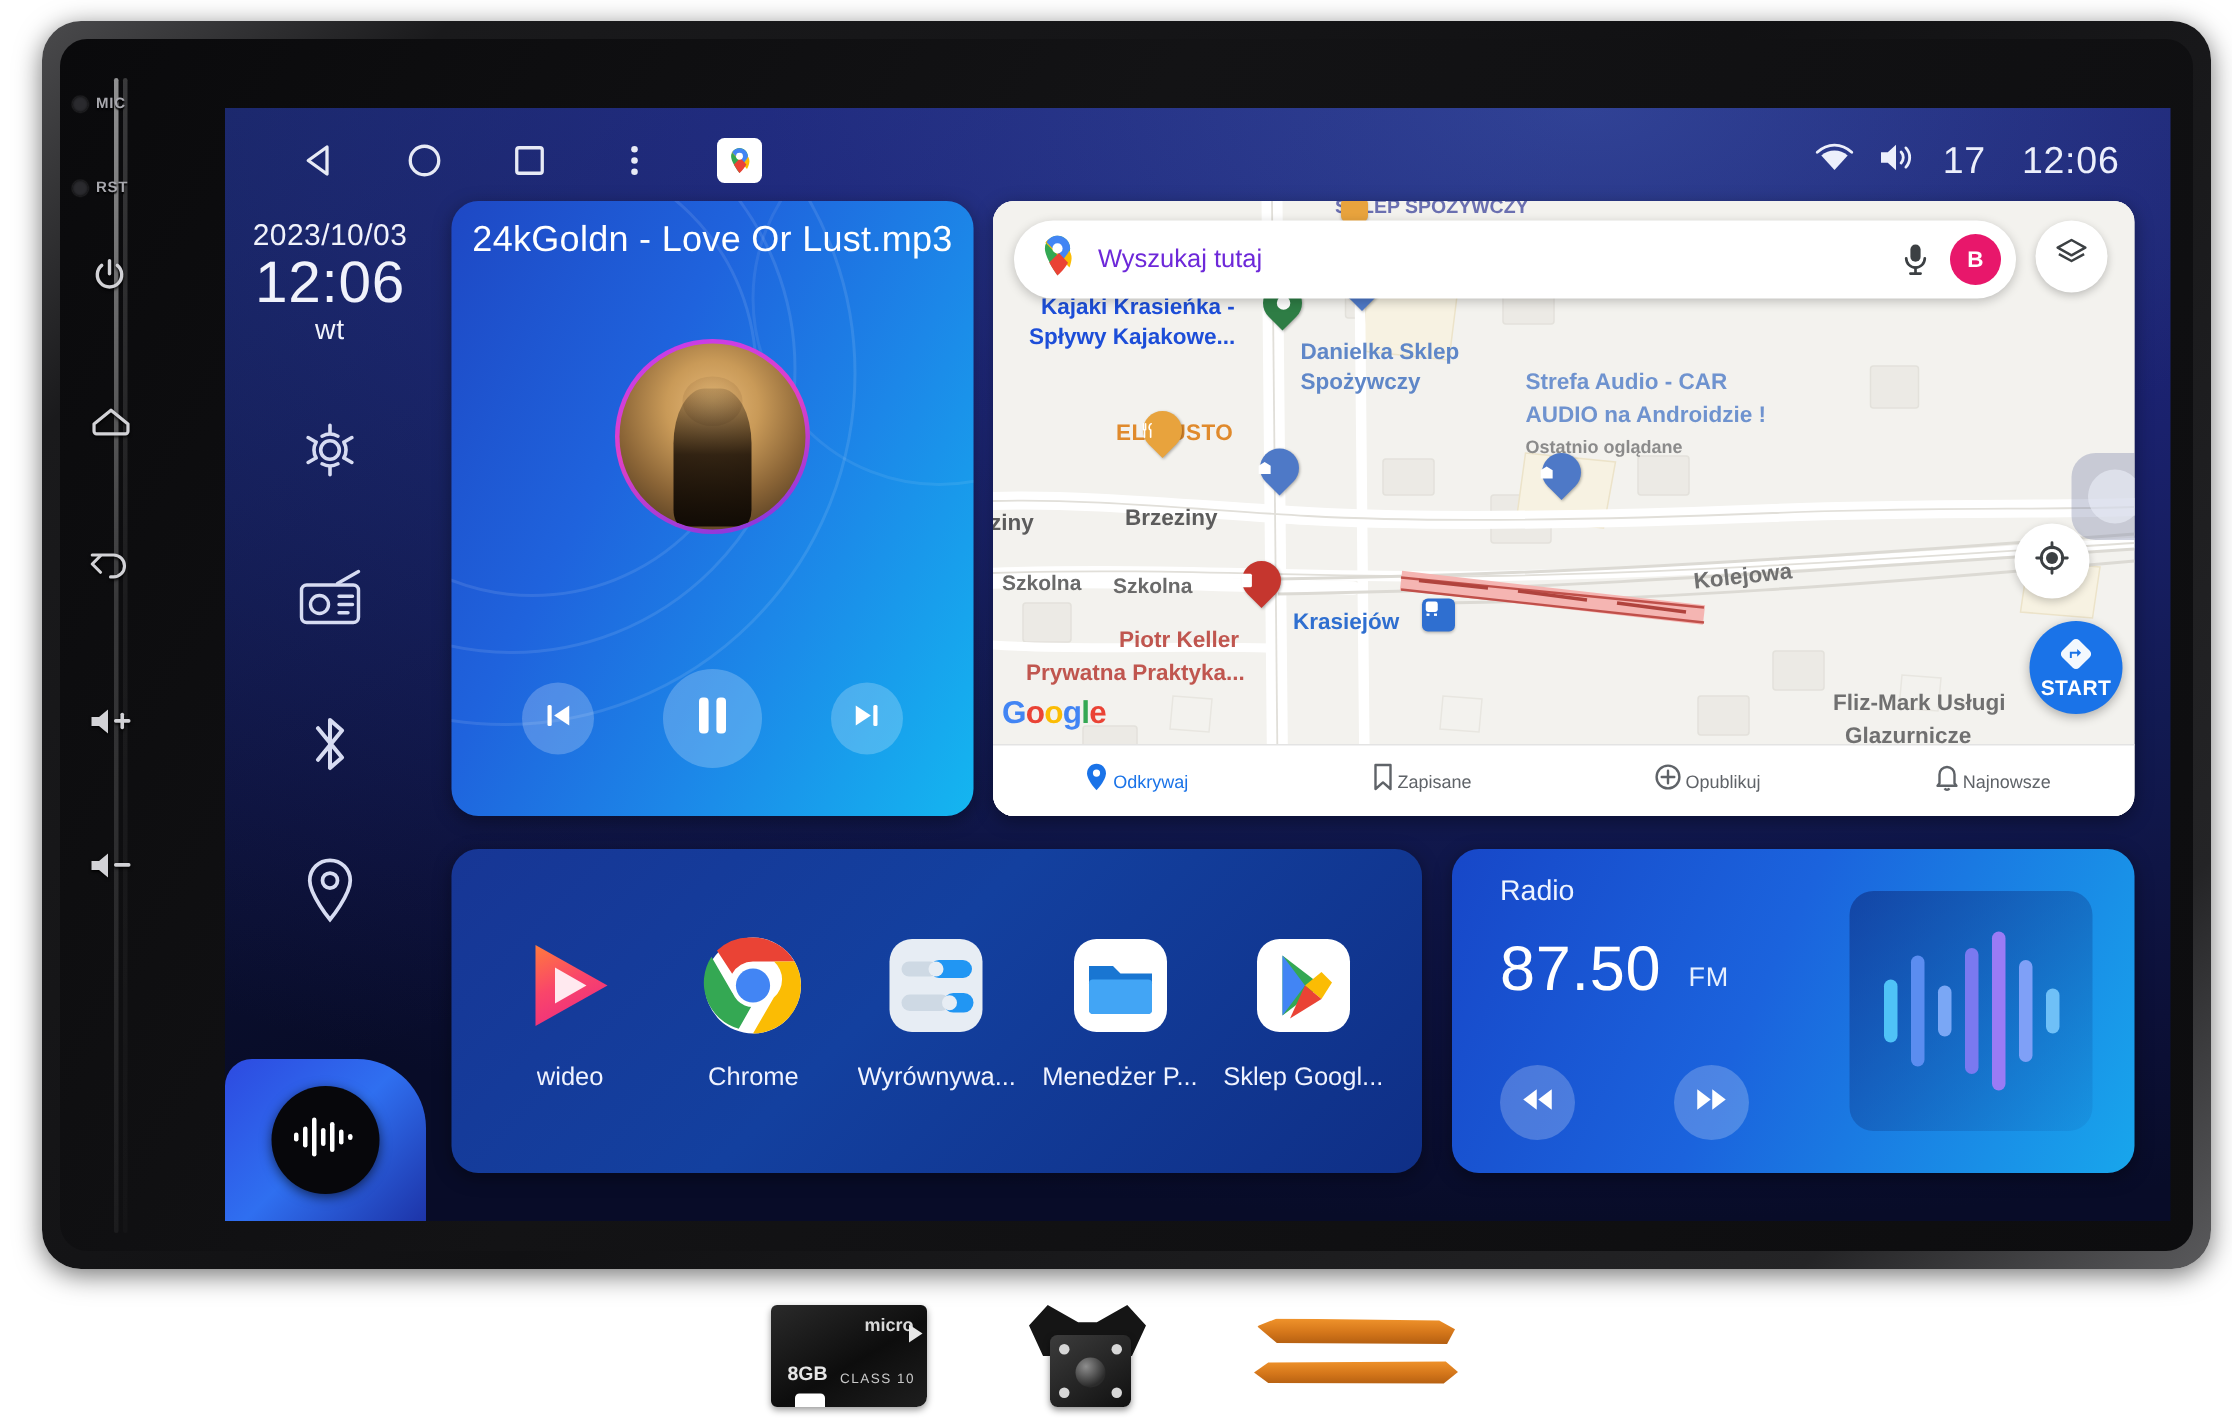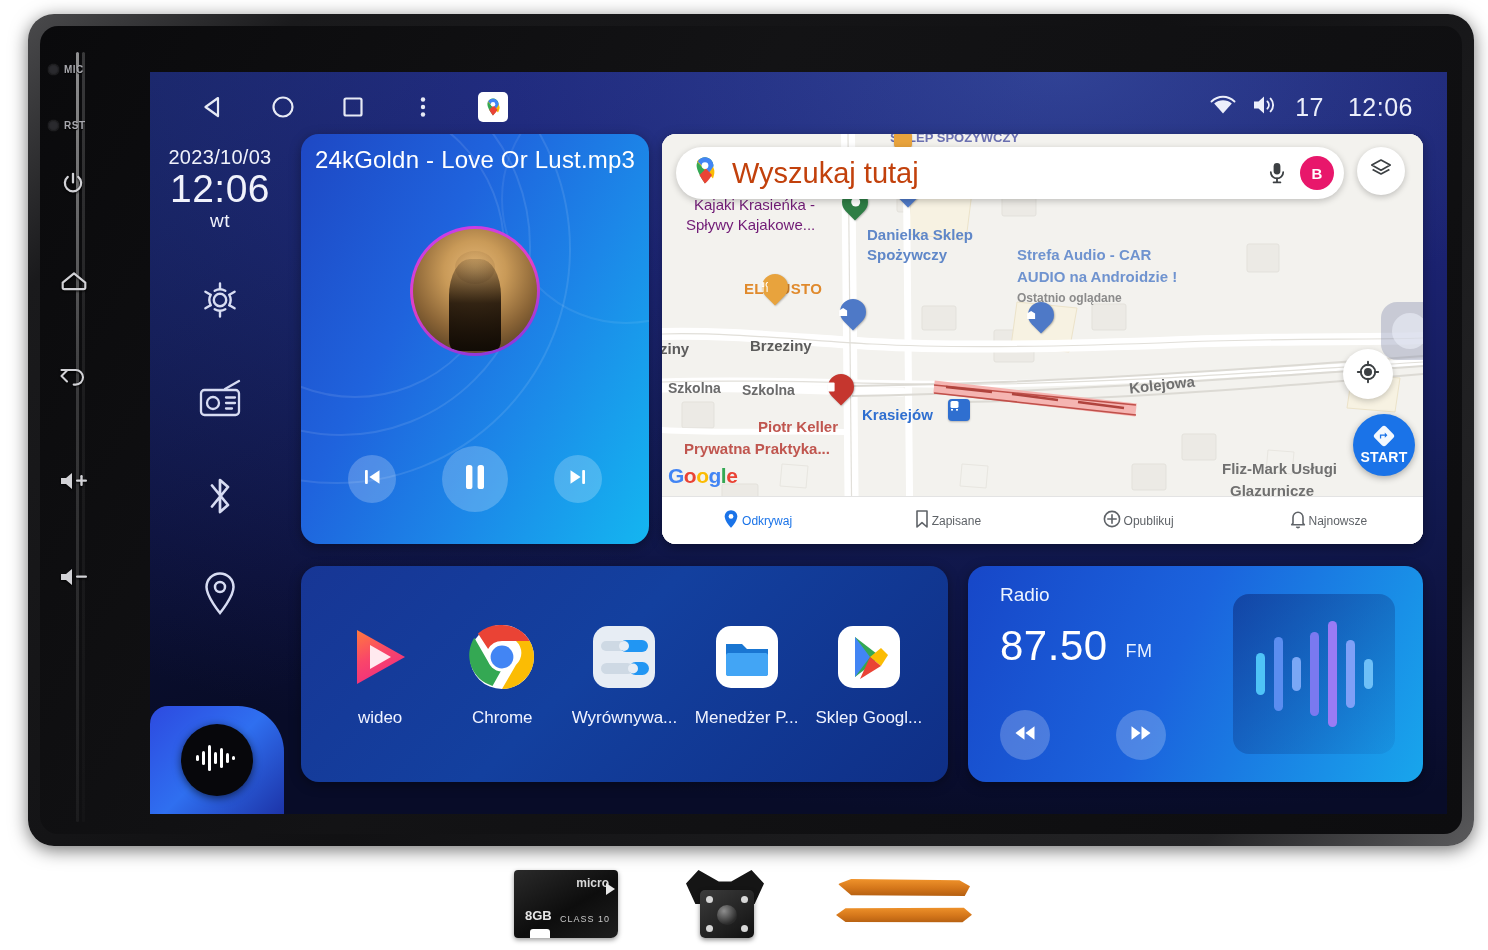--- a/index.html
+++ b/index.html
@@ -190,21 +190,21 @@
     position: absolute; left: 512px; top: 62px;
     width: 761px; height: 410px;
     border-radius: 14px;
     background: #f1f0ec;
     overflow: hidden;
     box-shadow: 0 3px 12px rgba(0,0,0,.35);
   }
   #map-canvas { position:absolute; inset:0; background:#f4f3ef; }
   #map-canvas svg { position:absolute; left:0; top:0; }
   .maplabel { position: absolute; font-size: 15px; line-height: 1.18; white-space: nowrap; }
-  .maplabel.green { color: #701a75; font-weight: normal; }
+  .maplabel.green { color: #1d4ed8; font-weight: bold; }
   .maplabel.blue  { color: #5f87c8; font-weight: bold; }
   .maplabel.blue2 { color: #6f93cf; font-weight: bold; }
   .maplabel.orange{ color: #e08a2c; font-weight: bold; letter-spacing:.3px; }
   .maplabel.road  { color: #5c5c5c; font-weight: bold; }
   .maplabel.roadsm{ color: #6a6a6a; font-weight: bold; font-size: 14px; }
   .maplabel.red   { color: #c0564f; font-weight: bold; }
   .maplabel.gray  { color: #8b8b8b; font-size: 12px; font-weight: bold; }
   .maplabel.blue3 { color: #2f6fd0; font-weight: bold; }
   .maplabel.grayd { color: #707070; font-weight: bold; font-size: 15px; }
   .maplabel.clip  { color: #6a6fb0; font-weight: bold; font-size: 13px; }
@@ -225,21 +225,21 @@
     box-shadow: 0 1px 2px rgba(0,0,0,.25);
   }
 
   
   #map-search {
     position: absolute; left: 14px; top: 13px;
     width: 668px; height: 52px; border-radius: 26px;
     background: #fff; box-shadow: 0 2px 7px rgba(0,0,0,.22);
     display: flex; align-items: center; padding: 0 10px 0 16px;
   }
-  #search-text { flex: 1; margin-left: 14px; font-size: 29px; color: #c2410c; }
+  #search-text { flex: 1; margin-left: 14px; font-size: 17px; color: #6d28d9; }
   #mic-btn { width: 34px; height: 34px; display:flex; align-items:center; justify-content:center; }
   #avatar {
     width: 34px; height: 34px; border-radius: 50%;
     background: #e8176b;
     display:flex; align-items:center; justify-content:center;
     color:#fff; font-size:15px; font-weight:bold; margin-left: 6px;
   }
   #layers-btn {
     position: absolute; right: 18px; top: 13px;
     width: 48px; height: 48px; border-radius: 50%;
@@ -694,21 +694,21 @@
           <div class="maplabel blue" style="left:205px; top:92px">Danielka Sklep</div>
           <div class="maplabel blue" style="left:205px; top:112px">Spożywczy</div>
           <div class="maplabel orange" style="left:82px; top:146px">EL'GUSTO</div>
           <div class="maplabel blue2" style="left:355px; top:112px">Strefa Audio - CAR</div>
           <div class="maplabel blue2" style="left:355px; top:134px">AUDIO na Androidzie !</div>
           <div class="maplabel gray" style="left:355px; top:157px">Ostatnio oglądane</div>
           <div class="maplabel road" style="left:-2px; top:206px">ziny</div>
           <div class="maplabel road" style="left:88px; top:203px">Brzeziny</div>
           <div class="maplabel roadsm" style="left:6px; top:246px">Szkolna</div>
           <div class="maplabel roadsm" style="left:80px; top:248px">Szkolna</div>
-          <div class="maplabel red" style="left:96px; top:284px">Piotr Keller</div>
+          <div class="maplabel red" style="left:84px; top:284px">Piotr Keller</div>
           <div class="maplabel red" style="left:22px; top:306px">Prywatna Praktyka...</div>
           <div class="maplabel blue3" style="left:200px; top:272px">Krasiejów</div>
           <div class="maplabel grayd" style="left:467px; top:242px; transform: rotate(-6deg)">Kolejowa</div>
           <div class="maplabel grayd" style="left:560px; top:326px">Fliz-Mark Usługi</div>
           <div class="maplabel grayd" style="left:568px; top:348px">Glazurnicze</div>
 
           <div class="pin" style="left:180px; top:55px">
             <div class="pin-body" style="background:#2e7d45">
                 <span class="pin-dot"></span>
               </div>

